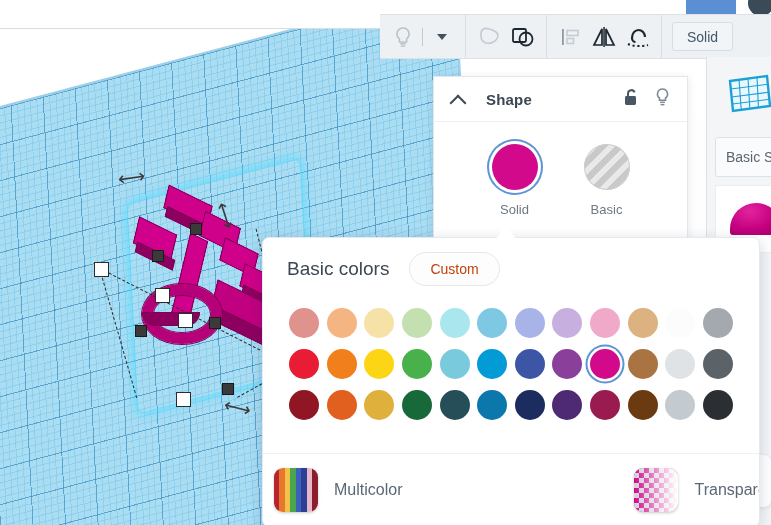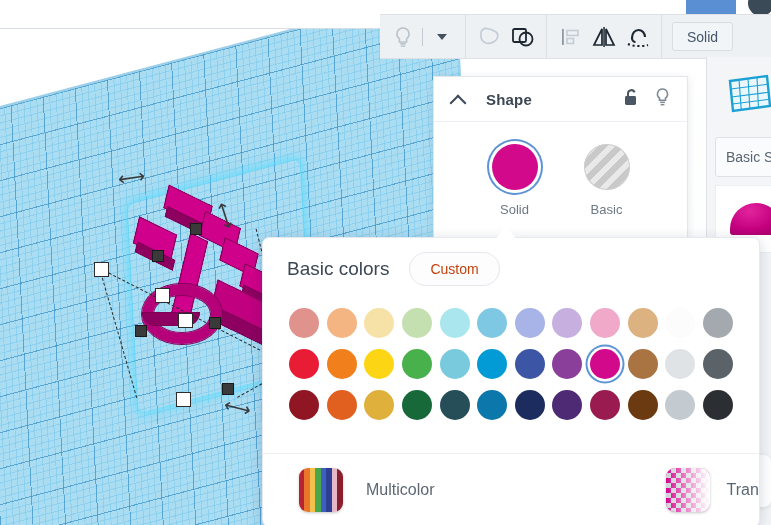--- a/index.html
+++ b/index.html
@@ -405,21 +405,21 @@
           </div>
           <div class="cell">
             <div class="dot" style="background: rgb(195, 202, 208);"></div>
           </div>
           <div class="cell">
             <div class="dot" style="background: rgb(43, 47, 51);"></div>
           </div>
         </div>
       </div>
     <div class="popfoot">
-      <div class="footitem" style="margin-left:36px;gap:7px;">
+      <div class="footitem" style="margin-left:11px;">
         <div class="fi-icon">
             <div class="multicolor"></div>
           </div>
         <div class="fi-label">Multicolor</div>
       </div>
       <div class="footitem" style="margin-left:232px;">
         <div class="fi-icon">
             <div class="transparent"></div>
           </div>
         <div class="fi-label">Transparent</div>

